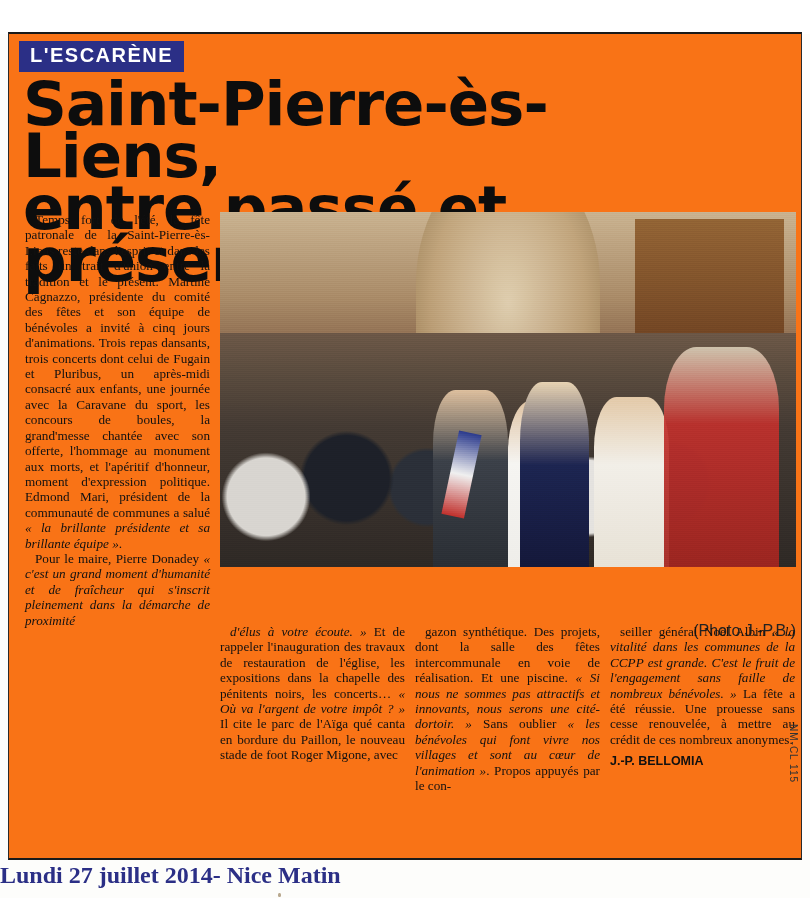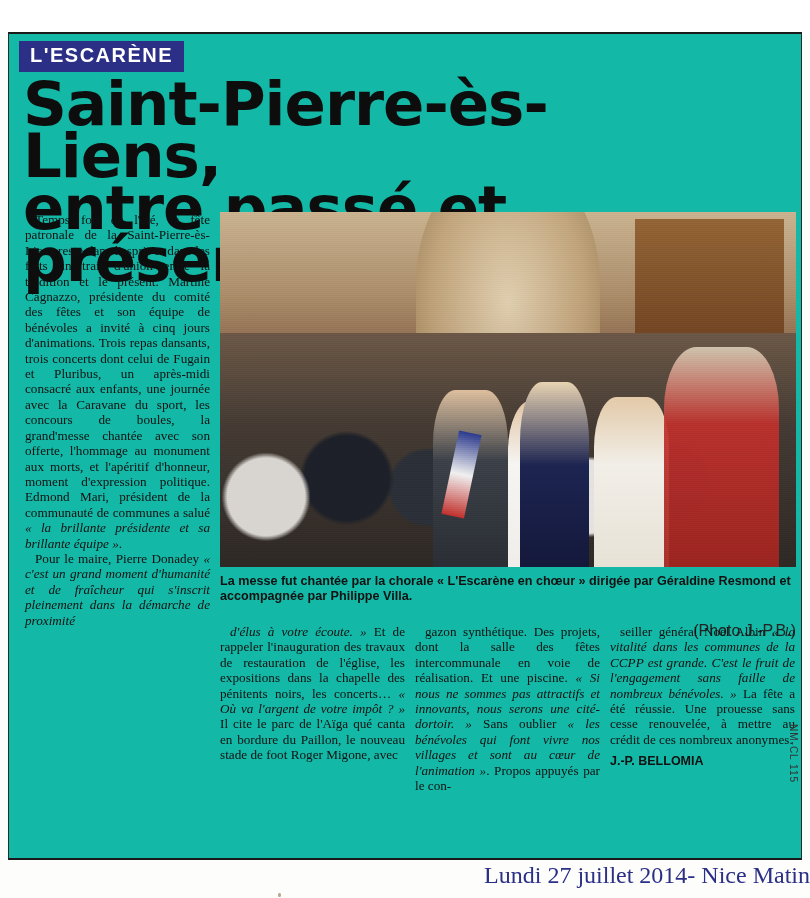--- a/index.html
+++ b/index.html
@@ -46,21 +46,21 @@
     position: absolute;
     left: 8px;
     top: 32px;
     width: 794px;
     height: 828px;
     border-top: 2px solid #1a1a1a;
     border-bottom: 2px solid #1a1a1a;
     border-left: 1px solid #2a2a2a;
     border-right: 1px solid #2a2a2a;
     box-sizing: border-box;
-    background: #14b8a6;
+    background: #f97316;
   }
 
   .kicker {
     position: absolute;
     left: 10px;
     top: 7px;
     background: #2b2f86;
     color: #ffffff;
     font-weight: bold;
     font-size: 20px;
@@ -278,23 +278,23 @@
     color: #333;
     writing-mode: vertical-rl;
     text-orientation: mixed;
   }
 
   .source-line {
     position: absolute;
     left: 0;
     top: 862px;
     width: 810px;
-    text-align: right;
+    text-align: left;
     font-family: "Liberation Serif", serif;
-    font-weight: normal;
+    font-weight: bold;
     font-style: normal;
     font-size: 24px;
     color: #2b2f86;
   }
 
   .speck {
     position: absolute;
     left: 278px;
     top: 893px;
     width: 3px;
@@ -333,21 +333,20 @@
       <div class="crowd"></div>
       <div class="mayor"></div>
       <div class="sash"></div>
       <div class="teen"></div>
       <div class="woman"></div>
       <div class="girl"></div>
       <div class="priest"></div>
       <div class="grain"></div>
     </div>
 
-    <div class="caption">La messe fut chantée par la chorale « L'Escarène en chœur » dirigée par Géraldine Resmond et accompagnée par Philippe Villa.</div>
     <div class="photo-credit">(Photo J.-P.B.)</div>
 
     <div class="col col-2">
       <p><span class="ital">d'élus à votre écoute. »</span><span> Et de rappeler l'inauguration des travaux de restauration de l'église, les expositions dans la chapelle des pénitents noirs, les concerts…</span><span class="ital"> « Où va l'argent de votre impôt ? »</span><span> Il cite le parc de l'Aïga qué canta en bordure du Paillon, le nouveau stade de foot Roger Migone, avec</span></p>
     </div>
 
     <div class="col col-3">
       <p><span>gazon synthétique. Des projets, dont la salle des fêtes intercommunale en voie de réalisation. Et une piscine.</span><span class="ital"> « Si nous ne sommes pas attractifs et innovants, nous serons une cité-dortoir. »</span><span> Sans oublier </span><span class="ital">« les bénévoles qui font vivre nos villages et sont au cœur de l'animation »</span><span>. Propos appuyés par le con-</span></p>
     </div>
 

